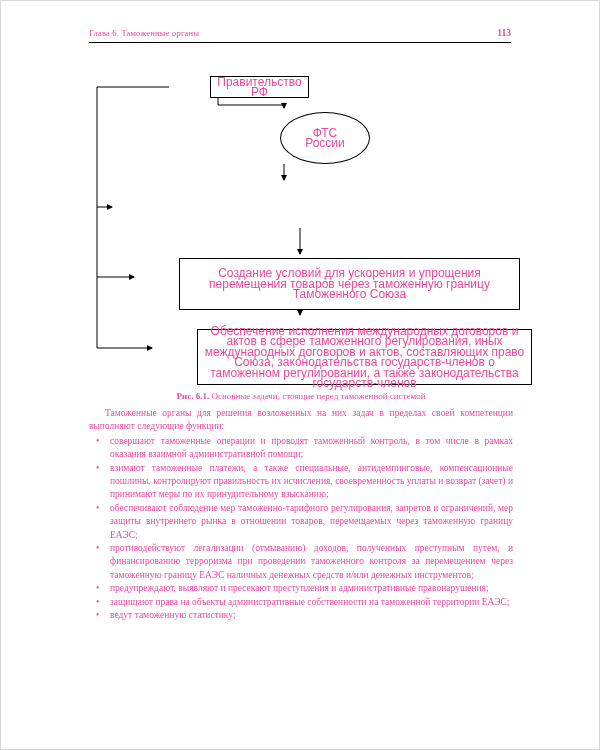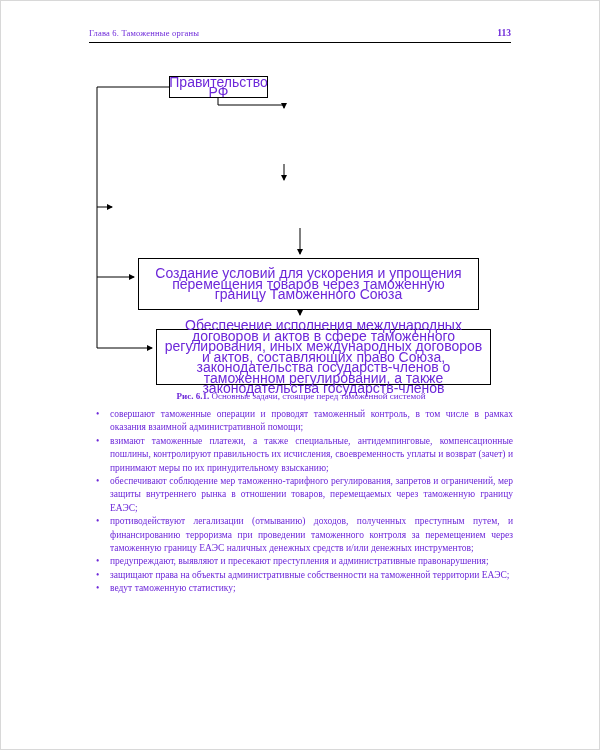--- a/index.html
+++ b/index.html
@@ -4,21 +4,21 @@
 <style>
   html,body{margin:0;padding:0;background:#f2f2f2;}
   .page{
     position:relative;
     width:600px;height:750px;
     margin:0 auto;
     background:#ffffff;
     border:1px solid #d8d8d8;
     box-sizing:border-box;
     font-family:"Liberation Serif", serif;
-    color:#6d28d9;
+    color:#ec4899;
     overflow:hidden;
   }
 
   
   .header{
     position:absolute;left:88px;right:88px;top:27px;
     display:flex;justify-content:space-between;align-items:flex-end;
     border-bottom:1px solid #000;
     padding-bottom:4px;
   }
@@ -29,22 +29,23 @@
   .figure{position:absolute;left:0;top:60px;width:600px;height:345px;}
   .figure svg{position:absolute;left:0;top:0;}
   .dnode{
     position:absolute;
     box-sizing:border-box;
     border:1px solid #000;
     background:#fff;
     display:flex;align-items:center;justify-content:center;
     text-align:center;
     font-family:"Liberation Sans", sans-serif;
-    font-size:14px;line-height:10.5px;
+    font-size:12px;line-height:10.5px;
     padding:2px 6px;
+    margin-left:41px;
   }
   .node-gov{left:168px;top:15px;width:99px;height:22px;}
   .node-fts{left:238px;top:51px;width:90px;height:52px;border-radius:50%;white-space:pre-line;}
   .node-task1{left:115px;top:123px;width:360px;height:44px;}
   .node-task2{left:137px;top:197px;width:341px;height:52px;}
   .node-task3{left:155px;top:268px;width:335px;height:56px;}
   .fig-caption{
     position:absolute;left:0;top:330px;width:100%;
     text-align:center;font-size:9px;
   }
@@ -92,32 +93,35 @@
 
       <path d="M283,103 L283,119" stroke="#000" stroke-width="1" fill="none" marker-end="url(#arr)"></path>
 
       <path d="M299,167 L299,193" stroke="#000" stroke-width="1" fill="none" marker-end="url(#arr)"></path>
 
       <path d="M299,233 L299,254" stroke="#000" stroke-width="1" fill="none" marker-end="url(#arr)"></path>
     </svg>
 
     <div class="dnode node-gov">Правительство РФ</div>
 
+    <div class="dnode node-fts">ФТС
+России</div>
 
 
     <div class="dnode node-task2">Создание условий для ускорения и упрощения перемещения товаров через таможенную границу Таможенного Союза</div>
 
     <div class="dnode node-task3">Обеспечение исполнения международных договоров и актов в сфере таможенного регулирования, иных международных договоров и актов, составляющих право Союза, законодательства государств-членов о таможенном регулировании, а также законодательства государств-членов</div>
 
     <div class="fig-caption">
       <span class="cap-label">Рис. 6.1.</span><span class="cap-text"> Основные задачи, стоящие перед таможенной системой</span>
     </div>
   </div>
 
   <div class="body-text">
+    <p>Таможенные органы для решения возложенных на них задач в пределах своей компетенции выполняют следующие функции:</p>
     <ul class="functions">
       <li>
         <span class="marker">•</span>
         <span>совершают таможенные операции и проводят таможенный контроль, в том числе в рамках оказания взаимной административной помощи;</span>
       </li>
       <li>
         <span class="marker">•</span>
         <span>взимают таможенные платежи, а также специальные, антидемпинговые, компенсационные пошлины, контролируют правильность их исчисления, своевременность уплаты и возврат (зачет) и принимают меры по их принудительному взысканию;</span>
       </li>
       <li>

